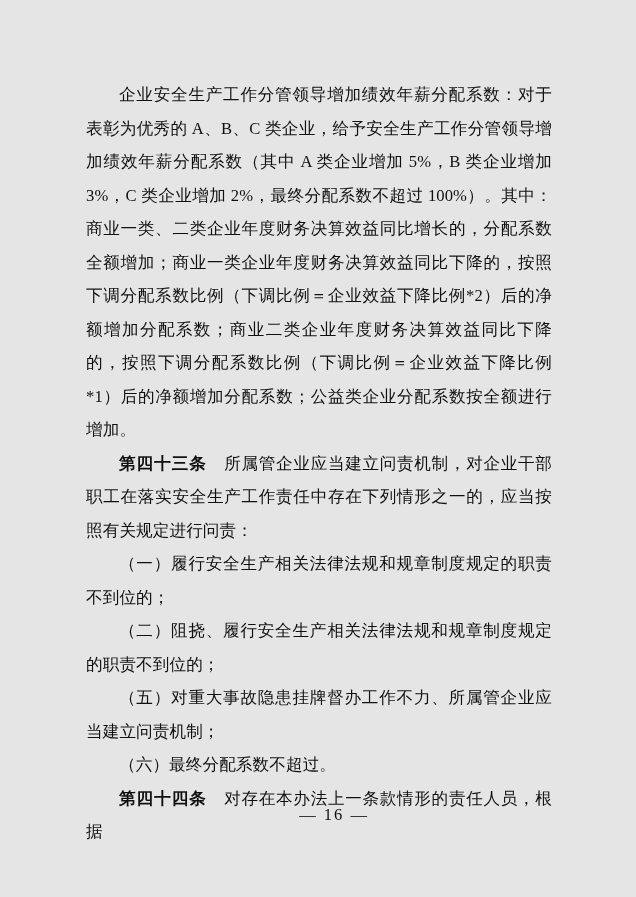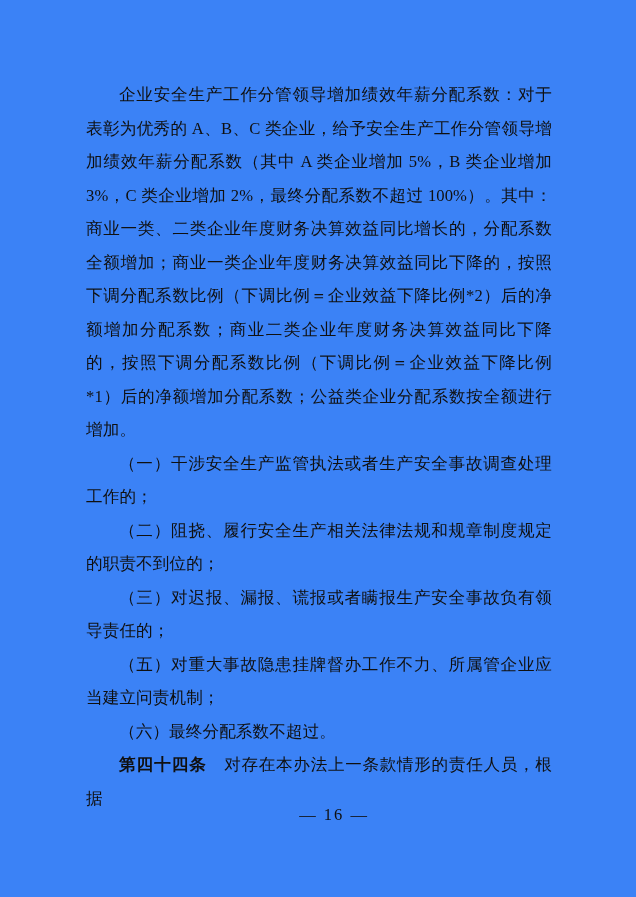--- a/index.html
+++ b/index.html
@@ -10,21 +10,21 @@
     width: 636px;
     height: 897px;
     background: #ffffff;
     font-family: "Liberation Serif", "DejaVu Serif", serif;
     overflow: hidden;
   }
   .page {
     position: relative;
     width: 636px;
     height: 897px;
-    background: #3b82f6;
+    background: #e5e5e5;
     box-sizing: border-box;
   }
   .page-body {
     position: absolute;
     left: 86px;
     top: 78px;
     width: 466px;
   }
   .para {
     font-size: 16.6px;
@@ -57,26 +57,26 @@
 </style>
 </head>
 <body>
 
 <div class="page">
 
   <div class="page-body">
 
     <p class="para indent">企业安全生产工作分管领导增加绩效年薪分配系数：对于表彰为优秀的 A、B、C 类企业，给予安全生产工作分管领导增加绩效年薪分配系数（其中 A 类企业增加 5%，B 类企业增加 3%，C 类企业增加 2%，最终分配系数不超过 100%）。其中：商业一类、二类企业年度财务决算效益同比增长的，分配系数全额增加；商业一类企业年度财务决算效益同比下降的，按照下调分配系数比例（下调比例＝企业效益下降比例*2）后的净额增加分配系数；商业二类企业年度财务决算效益同比下降的，按照下调分配系数比例（下调比例＝企业效益下降比例*1）后的净额增加分配系数；公益类企业分配系数按全额进行增加。</p>
 
+    <p class="para indent"><span class="art-label">第四十三条</span><span>　</span><span>所属管企业应当建立问责机制，对企业干部职工在落实安全生产工作责任中存在下列情形之一的，应当按照有关规定进行问责：</span></p>
 
-    <p class="para indent">（一）干涉安全生产监管执法或者生产安全事故调查处理工作的；</p>
+    <p class="para indent">（一）履行安全生产相关法律法规和规章制度规定的职责不到位的；</p>
 
     <p class="para indent">（二）阻挠、履行安全生产相关法律法规和规章制度规定的职责不到位的；</p>
 
-    <p class="para indent">（三）对迟报、漏报、谎报或者瞒报生产安全事故负有领导责任的；</p>
 
 
     <p class="para indent">（五）对重大事故隐患挂牌督办工作不力、所属管企业应当建立问责机制；</p>
 
     <p class="para indent">（六）最终分配系数不超过。</p>
 
     <p class="para indent"><span class="art-label">第四十四条</span><span>　</span><span>对存在本办法上一条款情形的责任人员，根据</span></p>
 
   </div>
 

